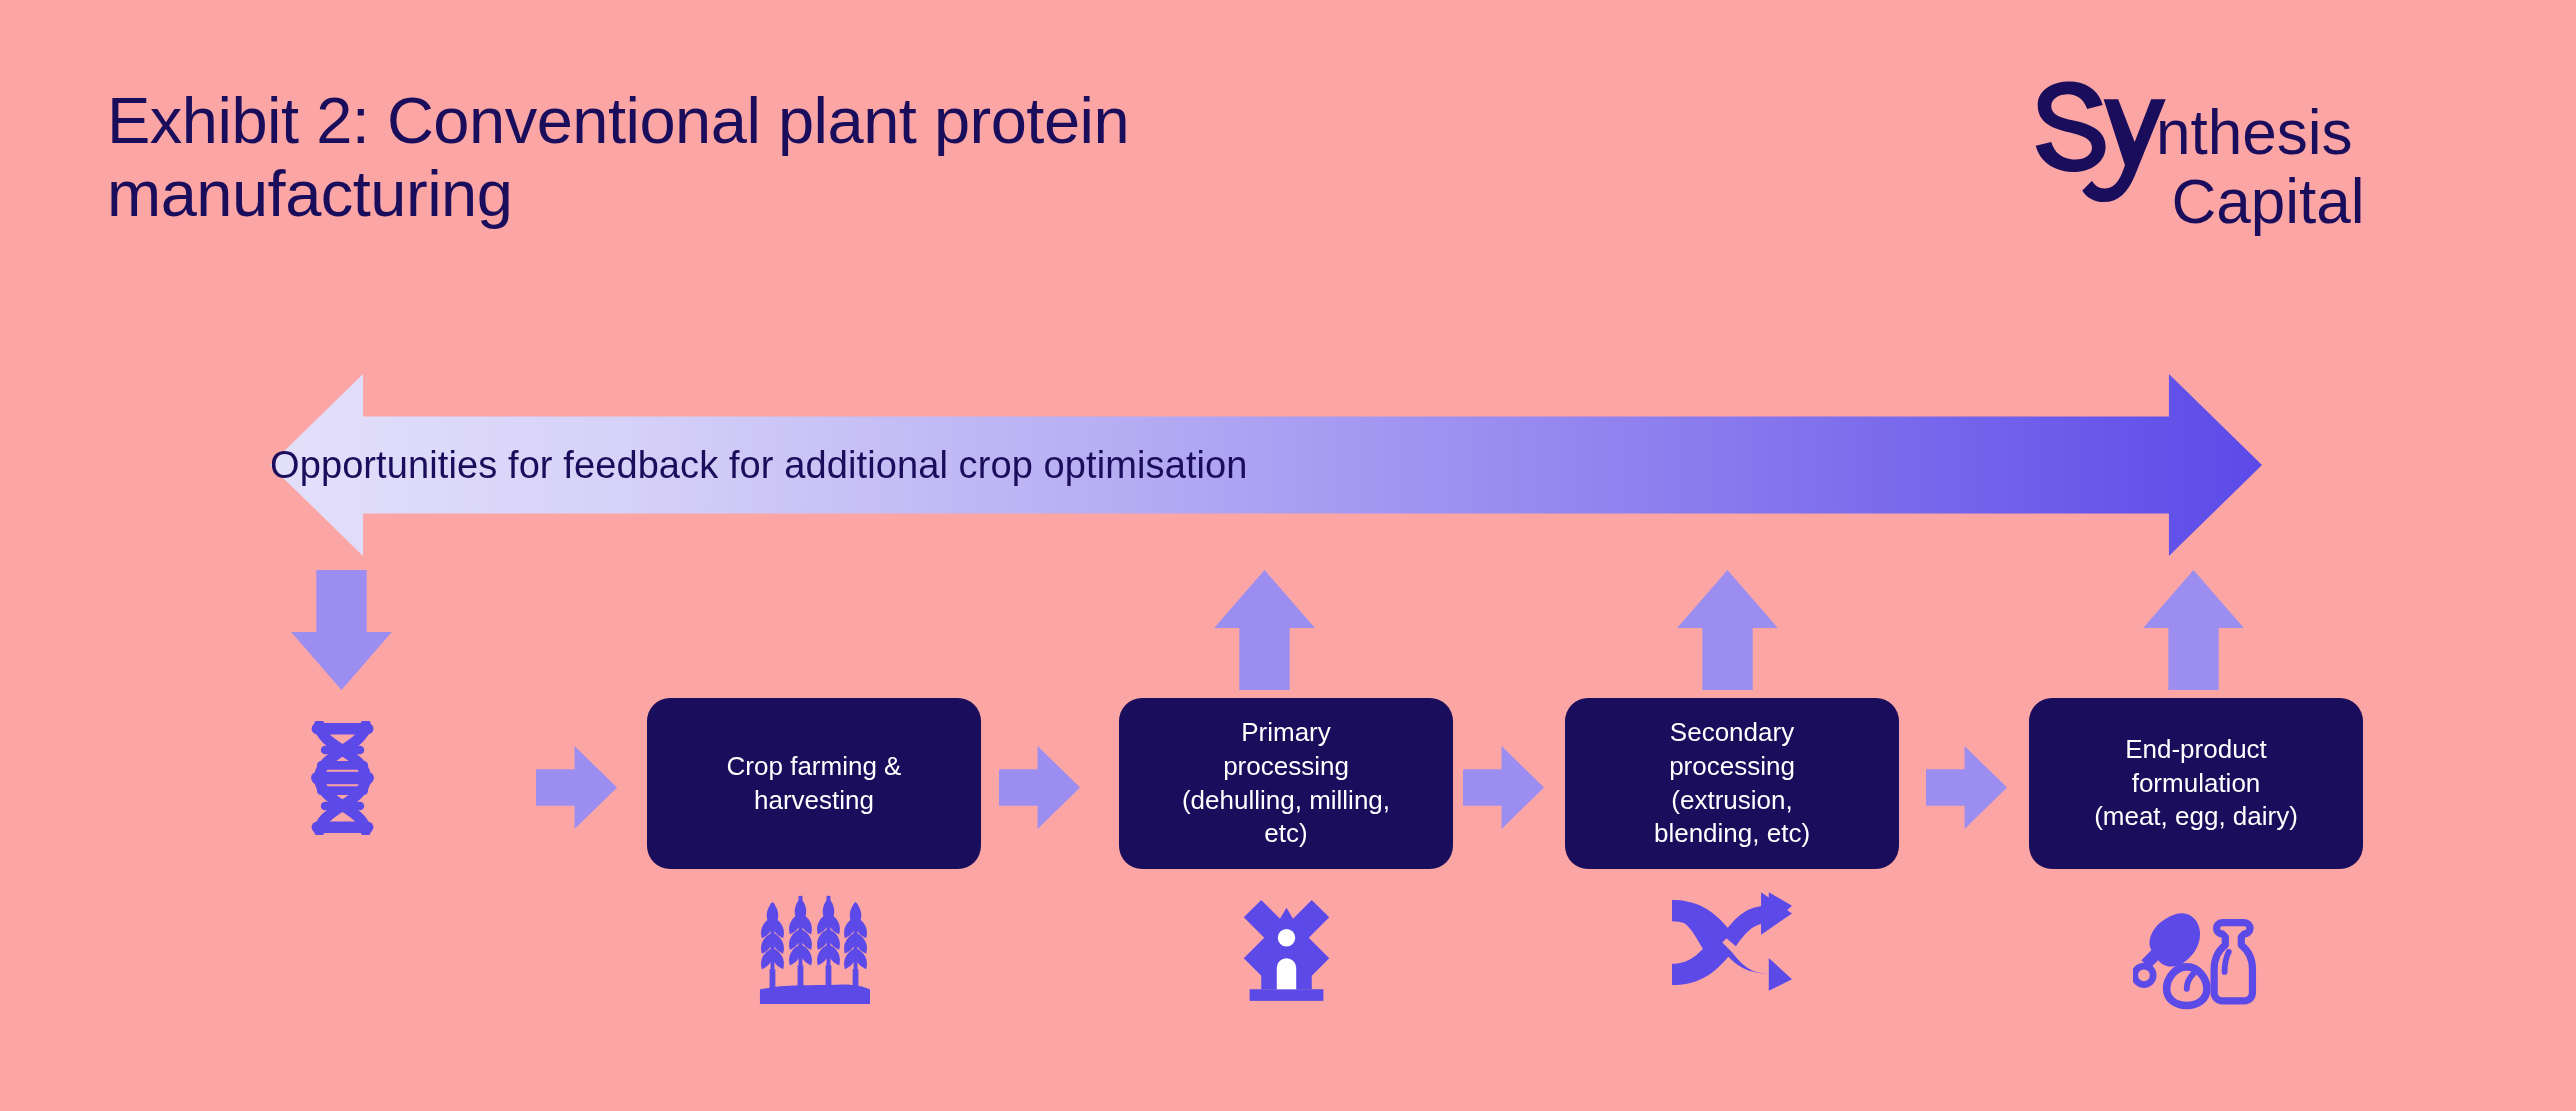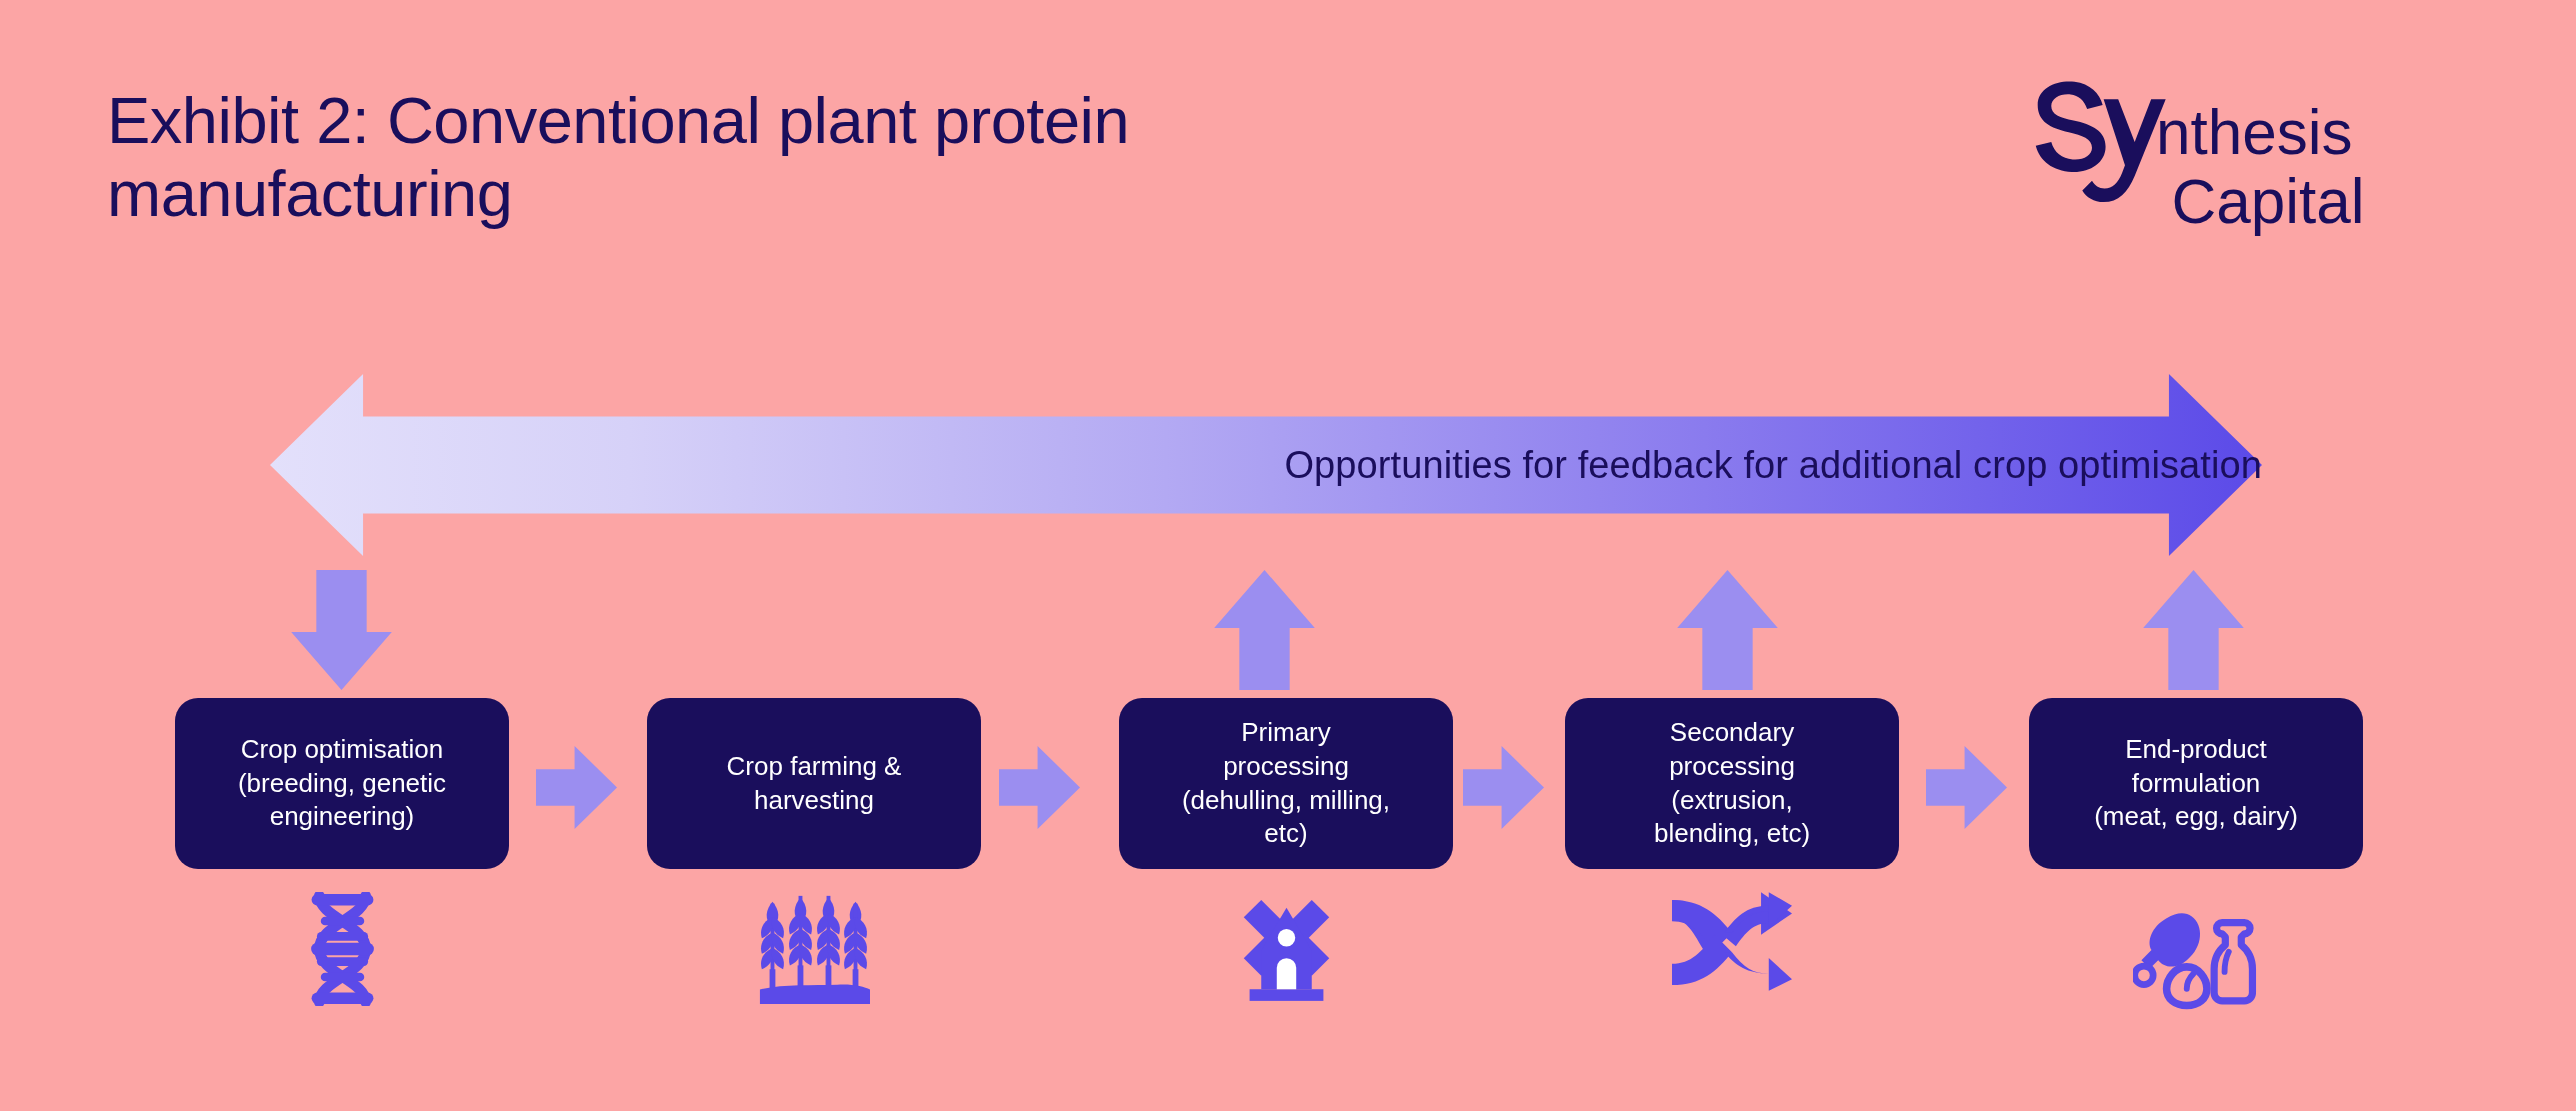--- a/index.html
+++ b/index.html
@@ -52,21 +52,21 @@
   .feedback-banner svg { display: block; width: 100%; height: 100%; }
 
   .banner-label {
     position: absolute;
     left: 270px;
     top: 374px;
     width: 1992px;
     height: 182px;
     display: flex;
     align-items: center;
-    justify-content: flex-end;
+    justify-content: flex-start;
     font-size: 38px;
     font-weight: 400;
     color: #1A0E5C;
     letter-spacing: 0.1px;
     pointer-events: none;
   }
 
   
   .v-arrow {
     position: absolute;
@@ -190,25 +190,20 @@
 
   <div class="v-arrow" style="left:2143px; top:570px;">
     <svg viewBox="0 0 104 124" xmlns="http://www.w3.org/2000/svg">
       <polygon fill="#9B8EF0" points="52,0 104,60 78,60 78,124 26,124 26,60 0,60"></polygon>
     </svg>
   </div>
 
   <div class="stage-row">
 
     <div class="stage" style="left:0px;">
-      <div class="stage-box">
-        <div class="stage-text">Crop optimisation
-(breeding, genetic
-engineering)</div>
-      </div>
       <div class="stage-icon">
         <svg width="93" height="114" viewBox="0 0 96 118" xmlns="http://www.w3.org/2000/svg">
           <g stroke="#5B4AE8" stroke-width="11" fill="none" stroke-linecap="round">
             <path d="M24 4 C24 26, 72 34, 72 59 C72 84, 24 92, 24 114"></path>
             <path d="M72 4 C72 26, 24 34, 24 59 C24 84, 72 92, 72 114"></path>
             <path d="M22 8 L74 8" stroke-width="12"></path>
             <path d="M30 30 L66 30" stroke-width="9"></path>
             <path d="M26 46 L70 46" stroke-width="9"></path>
             <path d="M22 59 L74 59" stroke-width="13"></path>
             <path d="M26 72 L70 72" stroke-width="9"></path>

